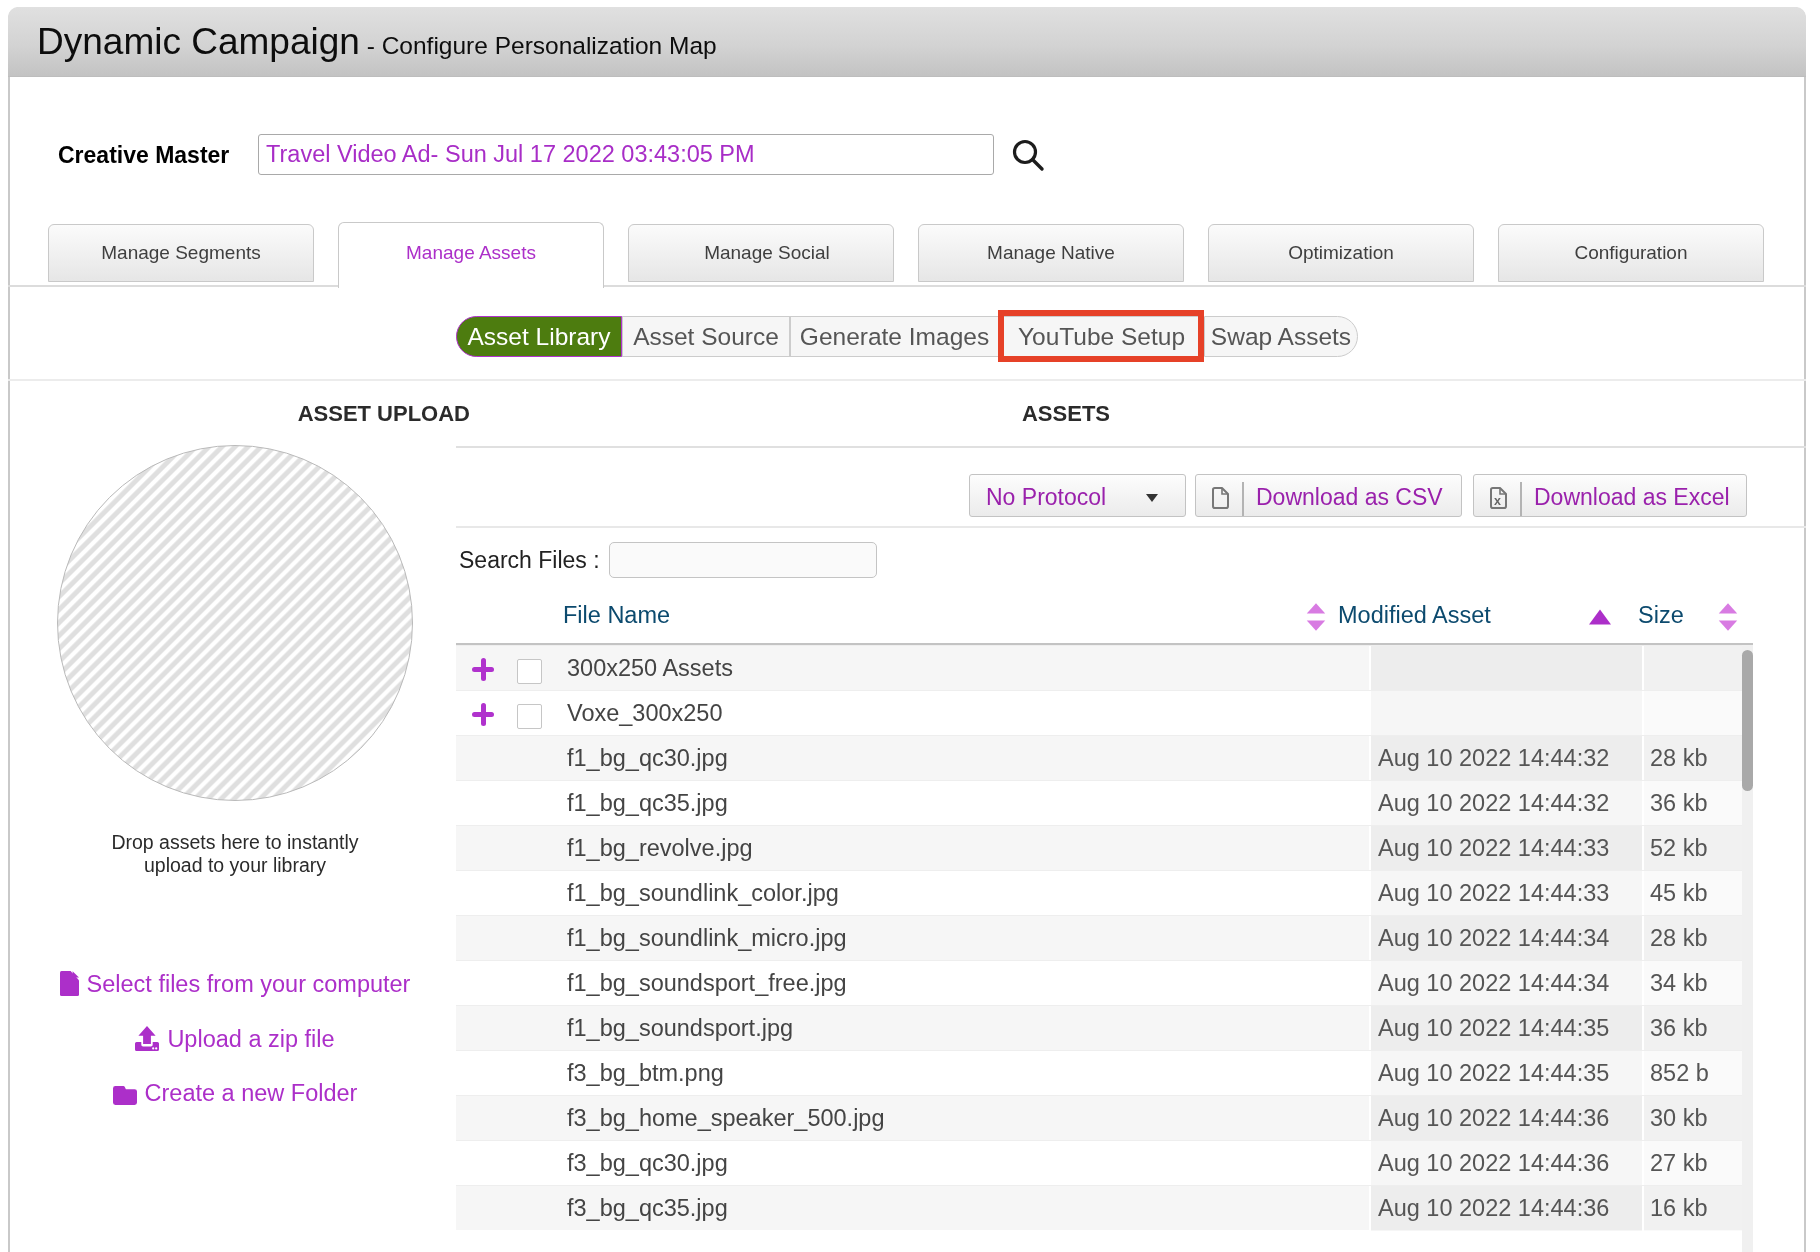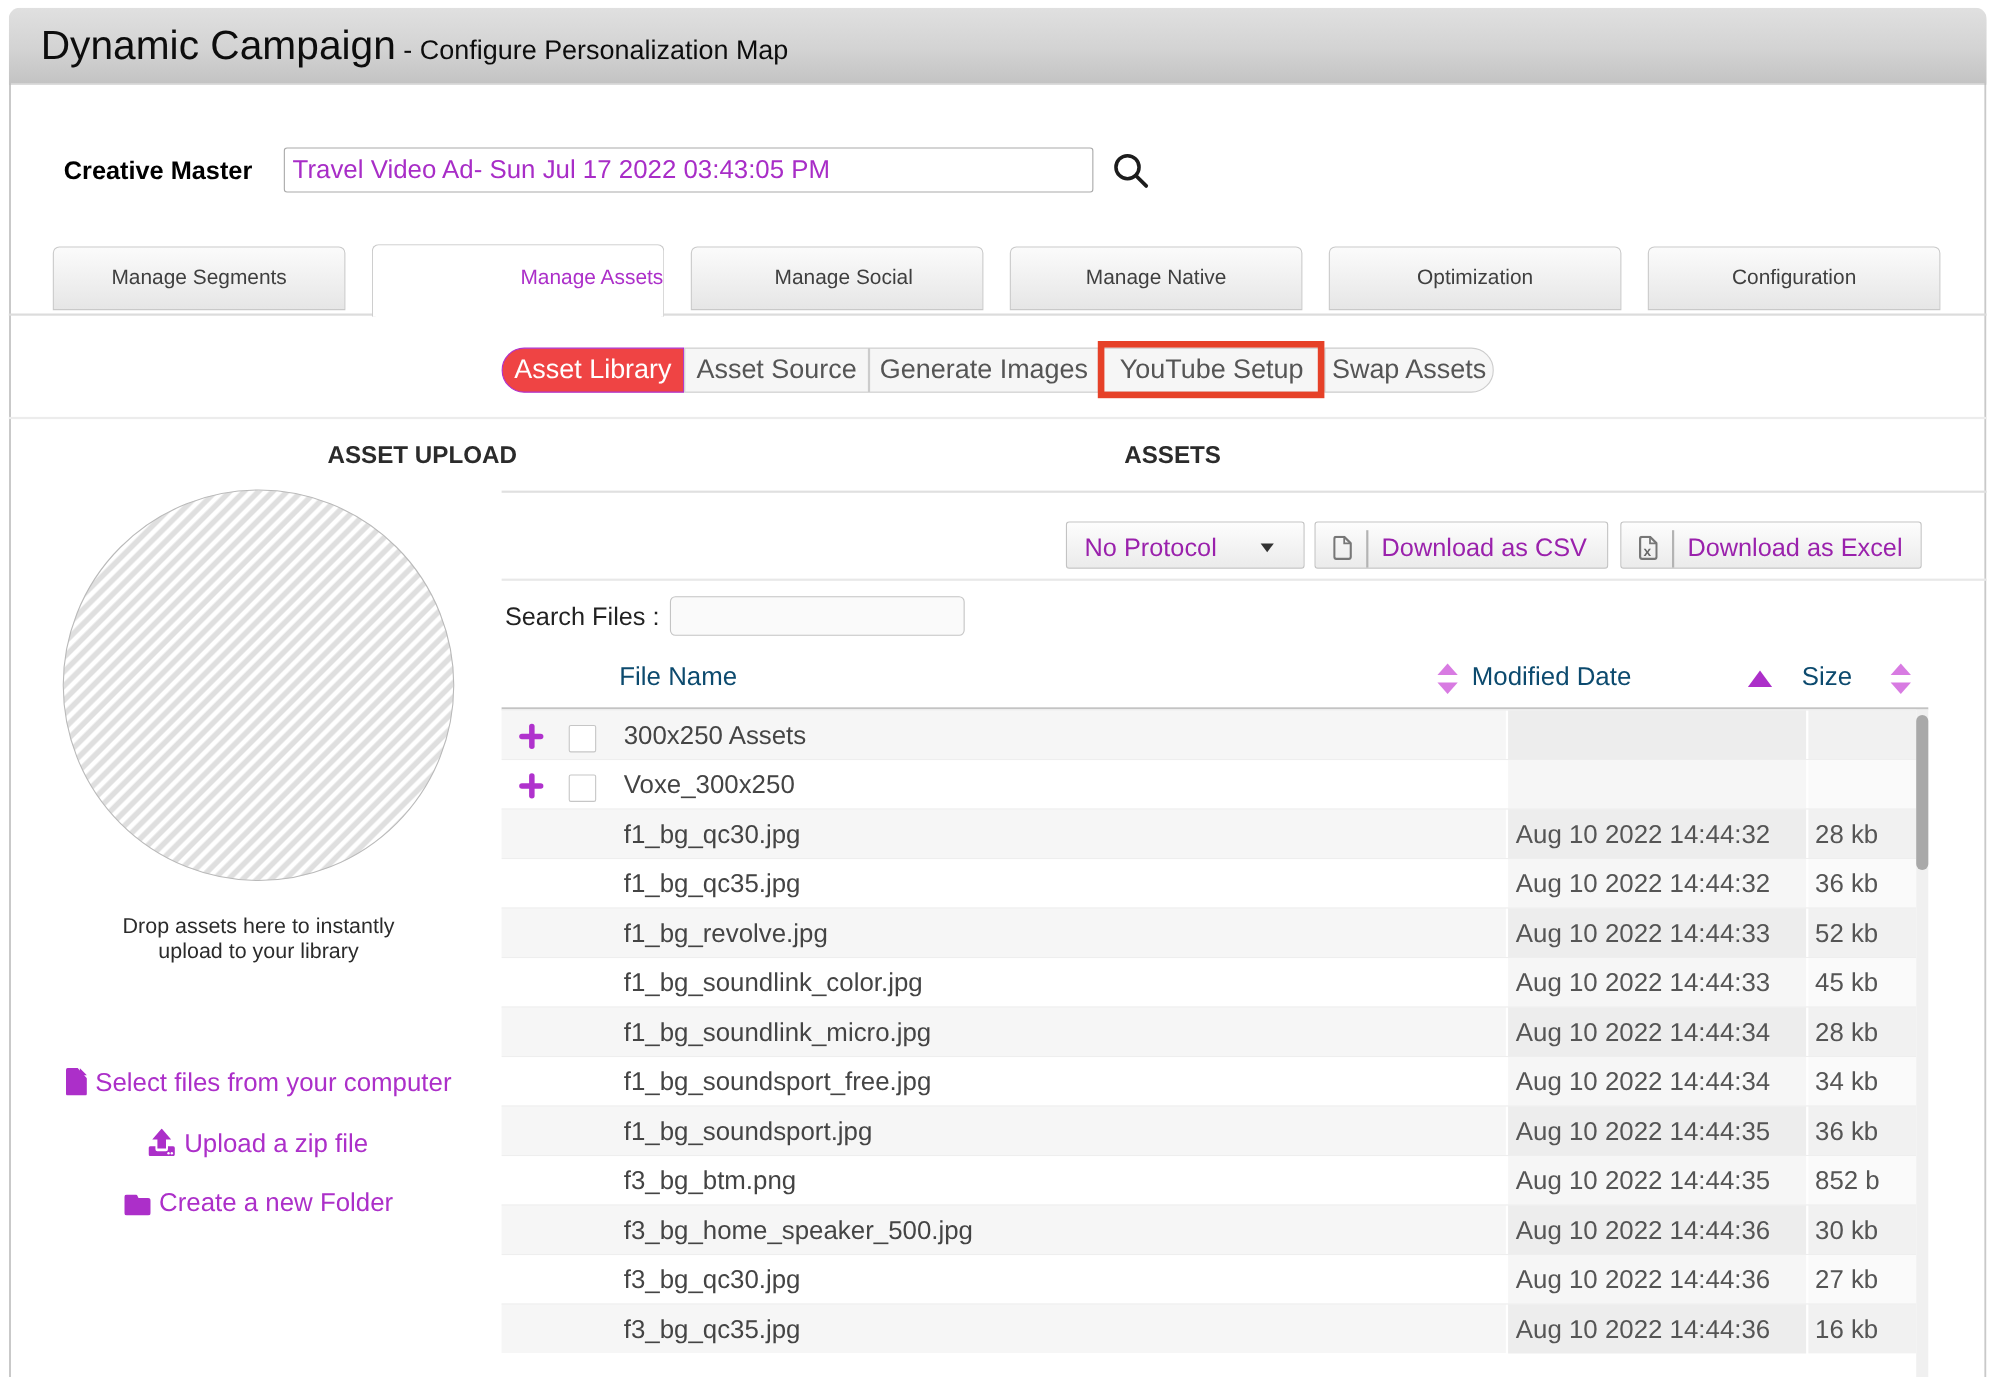--- a/index.html
+++ b/index.html
@@ -8,25 +8,25 @@
 .container { position:absolute; left:8px; top:7px; width:1798px; height:1500px; border:2px solid #c9c9c9; border-bottom:none; border-radius:12px 12px 0 0; background:#fff; }
 .hdr { position:absolute; left:8px; top:7px; width:1798px; height:70px; background:linear-gradient(180deg,#e0e0e0 0%,#d3d3d3 55%,#c3c3c3 100%); border-radius:10px 10px 0 0; border-bottom:1px solid #bdbdbd; }
 .hdr .t { position:absolute; left:29px; top:50%; transform:translateY(-50%); white-space:nowrap; color:#0d0d0d; }
 .hdr .t b { font-size:37px; font-weight:400; }
 .hdr .t span { font-size:24.5px; font-weight:400; }
 .cm-label { position:absolute; left:58px; top:142px; font-size:23px; font-weight:700; color:#000; }
 .cm-input { position:absolute; left:258px; top:134px; width:736px; height:41px; border:1px solid #a9a9a9; border-radius:3px; background:#fff; font-size:23.5px; color:#a82dc7; line-height:39px; padding-left:7px; font-family:"Liberation Sans", sans-serif; }
 .mag { position:absolute; left:1008px; top:136px; }
 
 .tab { position:absolute; top:224px; width:266px; height:58px; background:linear-gradient(180deg,#fbfbfb,#e6e6e6); border:1px solid #c9c9c9; border-radius:6px 6px 0 0; text-align:center; line-height:56px; font-size:19px; font-weight:400; color:#3f3f3f; }
-.tab.active { top:222px; height:66px; background:#fff; border-bottom:none; color:#ac2fc9; z-index:5; line-height:60px;text-align:right; }
+.tab.active { top:222px; height:66px; background:#fff; border-bottom:none; color:#ac2fc9; z-index:5; line-height:60px; }
 .tabline { position:absolute; left:8px; top:285px; width:1798px; height:2px; background:#dcdcdc; z-index:1; }
 
 .pill { position:absolute; top:316px; height:41px; border:1px solid #ccc; background:#f6f6f6; color:#555; font-size:24.5px; text-align:center; line-height:39px; z-index:2; }
-.pill.first { background:#ef4444; color:#fff; border-color:#b032cd; border-radius:21px 0 0 21px; }
+.pill.first { background:#4d7c0f; color:#fff; border-color:#b032cd; border-radius:21px 0 0 21px; }
 .pill.last { border-radius:0 21px 21px 0; }
 .redbox { position:absolute; left:998px; top:310px; width:206px; height:52px; border:6px solid #e64128; z-index:3; }
 .subline { position:absolute; left:8px; top:379px; width:1798px; height:2px; background:#ececec; }
 
 .lp-title { position:absolute; left:0px; top:401px; width:470px; text-align:right; font-size:22px; font-weight:700; color:#2b2b2b; }
 .circle { position:absolute; left:57px; top:445px; width:356px; height:356px; border-radius:50%; border:1.5px solid #bababa;
   background:repeating-linear-gradient(135deg, #ffffff 0px, #ffffff 2.8px, #dfdfdf 4.4px, #dfdfdf 7.9px, #ffffff 9.2px); }
 .droptext { position:absolute; left:0px; top:831px; width:470px; text-align:center; font-size:19.5px; color:#2b2b2b; line-height:22.5px; }
 .llink { position:absolute; width:470px; text-align:center; font-size:23.5px; color:#ac2fc9; white-space:nowrap; }
 .llink svg { vertical-align:-4px; margin-right:8px; }
@@ -113,21 +113,21 @@
     </svg><span class="sep"></span>Download as CSV</div>
 <div class="btn" style="left:1473px; width:274px; line-height:45px; padding-left:16px;"><svg width="17" height="22" viewBox="0 0 17 22" style="vertical-align:-4px;">
       <path d="M2.8 1 L10 1 L16 7 L16 19.2 Q16 21 14.2 21 L2.8 21 Q1 21 1 19.2 L1 2.8 Q1 1 2.8 1 Z" fill="none" stroke="#777" stroke-width="2" stroke-linejoin="round"></path>
       <path d="M10 1 L10 7 L16 7" fill="none" stroke="#777" stroke-width="1.6"></path>
       <text x="4" y="18" font-size="12.5" fill="#666" font-family="Liberation Sans" font-weight="700">x</text>
     </svg><span class="sep"></span>Download as Excel</div>
 <div class="hr2"></div>
 <div class="searchlbl">Search Files :</div>
 <div class="searchbox"></div>
 <div class="th" style="left:563px;">File Name</div>
-<div class="th" style="left:1338px;">Modified Date</div>
+<div class="th" style="left:1338px;">Modified Asset</div>
 <div class="th" style="left:1638px;">Size</div>
 <svg class="caret2" style="left:1305px; top:602px;" width="18" height="26" viewBox="0 0 18 26">
     <path d="M9 1 L17 10 L1 10 Z" fill="#d87be2"></path>
     <path d="M9 25 L17 16 L1 16 Z" fill="#d87be2"></path>
   </svg>
 <svg class="caret2" style="left:1589px; top:602px;" width="19" height="13" viewBox="0 0 19 13">
     <path d="M9.5 0 L19 13 L0 13 Z" fill="#ac2fc9"></path>
   </svg>
 <svg class="caret2" style="left:1717px; top:602px;" width="18" height="26" viewBox="0 0 18 26">
     <path d="M9 1 L17 10 L1 10 Z" fill="#d87be2"></path>

